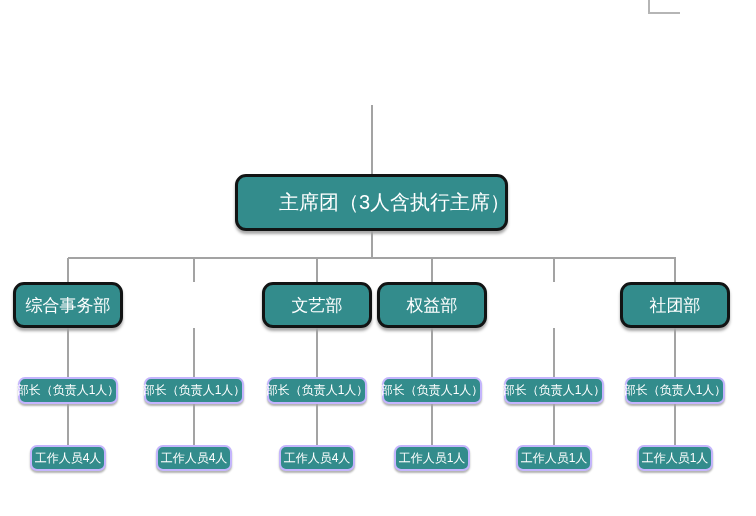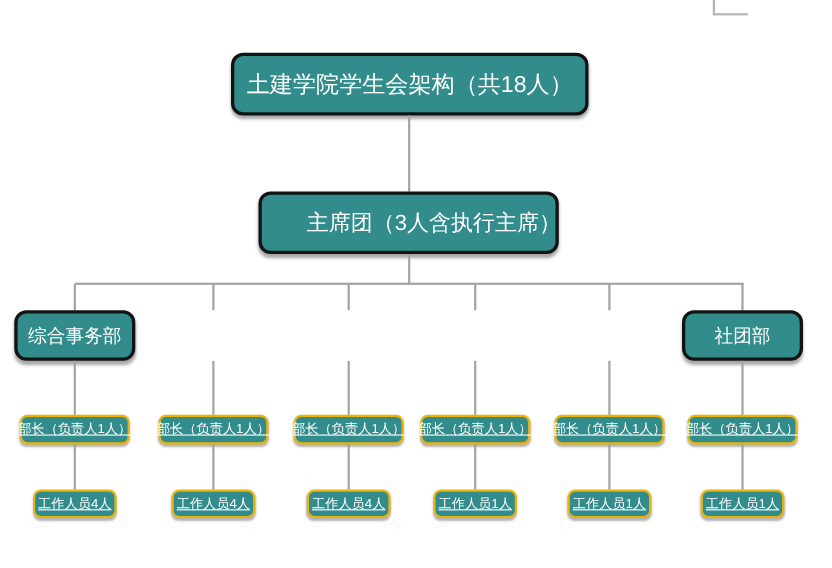--- a/index.html
+++ b/index.html
@@ -29,24 +29,23 @@
     text-align: center;
     white-space: nowrap;
   }
   .node span { display: inline-block; }
   .big {
     border: 3px solid #121414;
     border-radius: 11px;
     box-shadow: 0 3px 3px rgba(0,0,0,0.35);
   }
   .small {
-    border: 2px solid #eab308;
+    border: 2px solid #c4b5fd;
     border-radius: 7px;
     box-shadow: 0 2px 2px rgba(0,0,0,0.3);
-    text-decoration: underline;
   }
   
   .root-node {
     left: 210px; top: 48px; width: 325px; height: 57px;
     font-size: 21px;
   }
   .presidium-node {
     left: 235px; top: 174px; width: 273px; height: 57px;
     font-size: 20px;
     padding-left: 46px;
@@ -90,23 +89,20 @@
   .frag-h { position: absolute; left: 648px; top: 12px; width: 32px; height: 2px; background: #b5b5b5; }
 </style>
 </head>
 <body>
 
 <div id="stage">
 
   <div class="frag-v"></div>
   <div class="frag-h"></div>
 
-  <div class="node big root-node">
-    <span>土建学院学生会架构（共18人）</span>
-  </div>
 
   <div class="vline v-root-presidium"></div>
 
   <div class="node big presidium-node">
     <span>主席团（3人含执行主席）</span>
   </div>
 
   <div class="vline v-presidium-bus"></div>
   <div class="hline h-bus"></div>
 
@@ -132,32 +128,38 @@
       <span>部长（负责人1人）</span>
     </div>
     <div class="vline v-leader-staff"></div>
     <div class="node small staff-node">
       <span>工作人员4人</span>
     </div>
   </div>
 
   <div class="column c2">
     <div class="vline v-bus-dept"></div>
+    <div class="node big dept-node">
+      <span>文艺部</span>
+    </div>
     <div class="vline v-dept-leader"></div>
     <div class="node small leader-node">
       <span>部长（负责人1人）</span>
     </div>
     <div class="vline v-leader-staff"></div>
     <div class="node small staff-node">
       <span>工作人员4人</span>
     </div>
   </div>
 
   <div class="column c3">
     <div class="vline v-bus-dept"></div>
+    <div class="node big dept-node">
+      <span>权益部</span>
+    </div>
     <div class="vline v-dept-leader"></div>
     <div class="node small leader-node">
       <span>部长（负责人1人）</span>
     </div>
     <div class="vline v-leader-staff"></div>
     <div class="node small staff-node">
       <span>工作人员1人</span>
     </div>
   </div>
 

